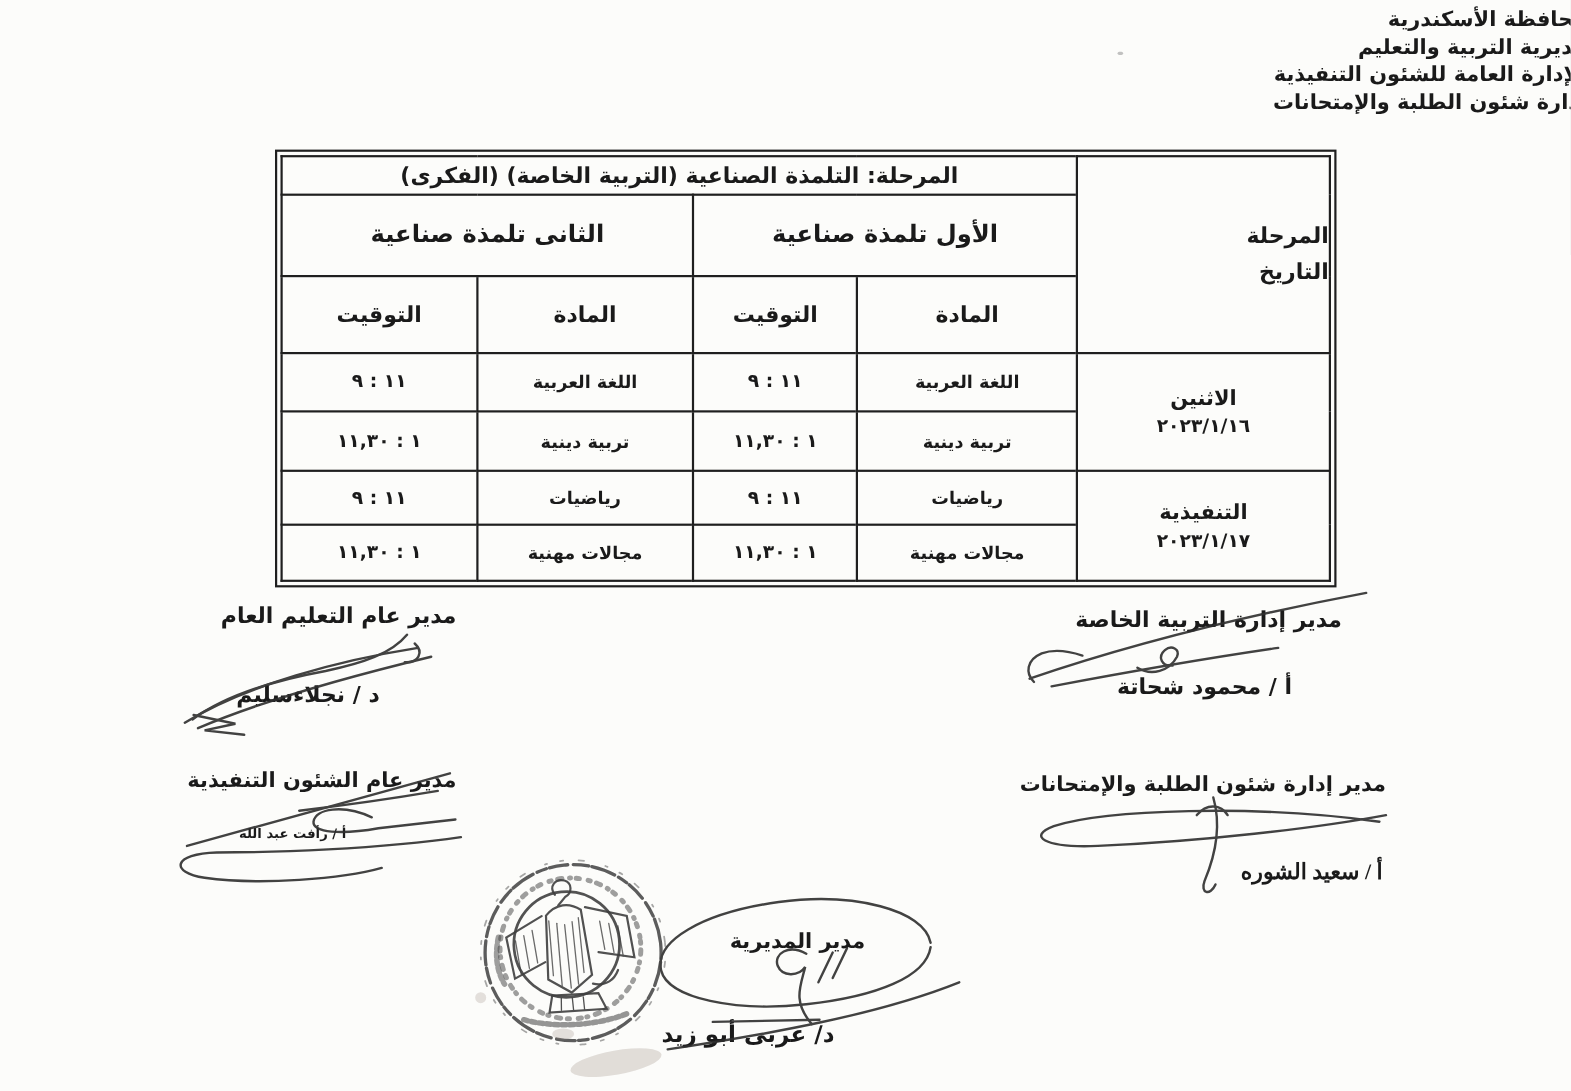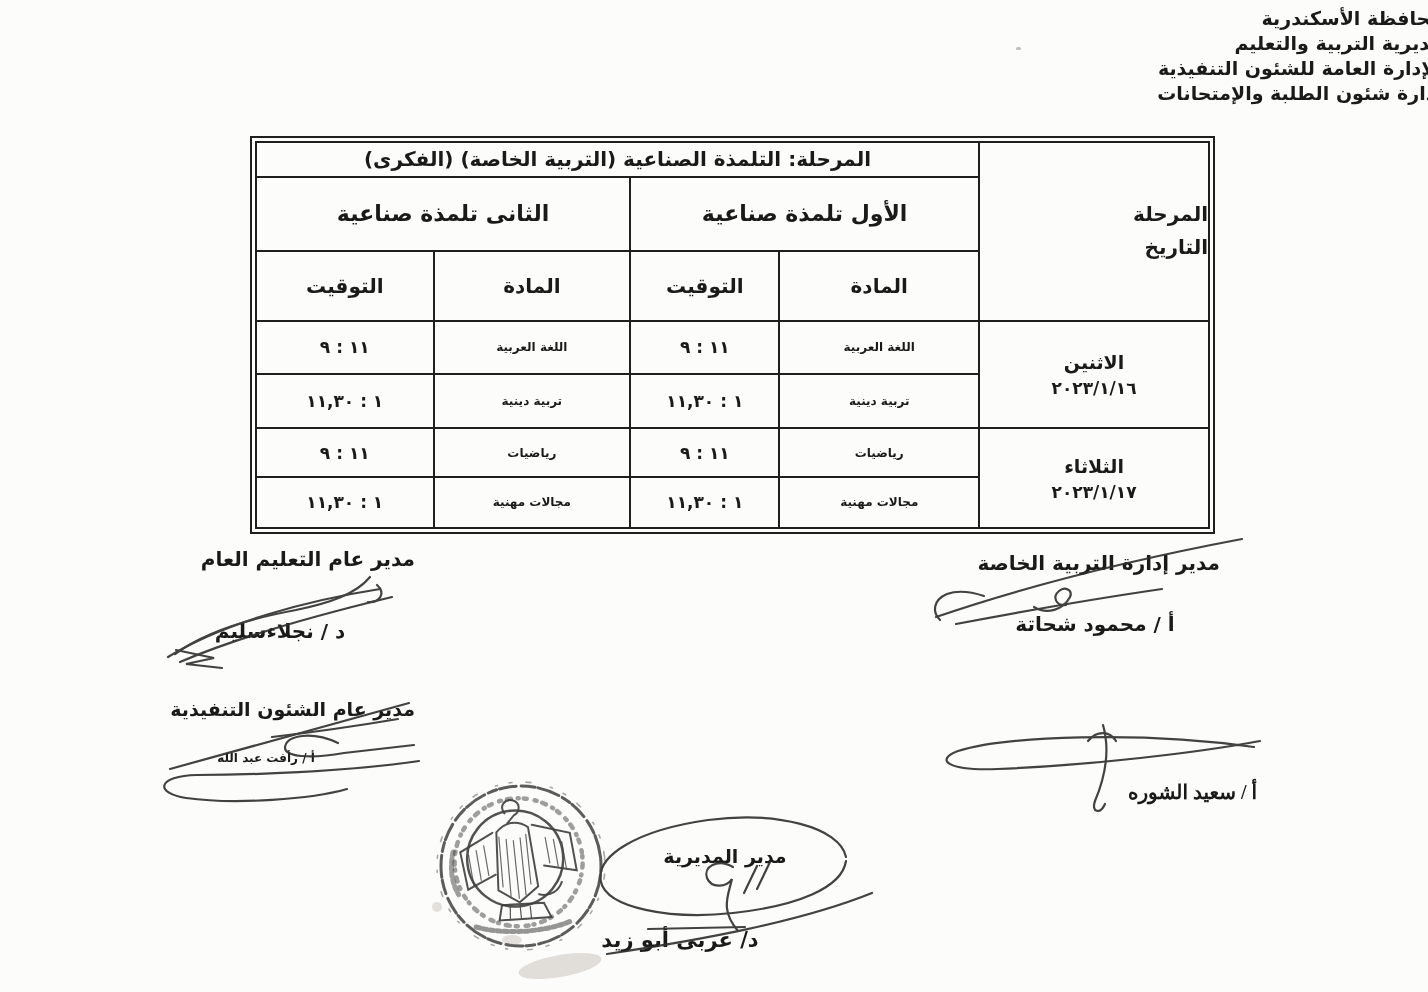--- a/index.html
+++ b/index.html
@@ -19,21 +19,21 @@
   .tbl-wrap{left:250px;top:136px;width:955px;height:388px;border:2px solid #1f1f1f;padding:3px;background:transparent;}
   table.exam{border-collapse:collapse;table-layout:fixed;width:100%;height:100%;direction:rtl;}
   table.exam td{border:2px solid #1f1f1f;text-align:center;vertical-align:middle;padding:0;overflow:hidden;}
   tr.h-a{height:34px;} tr.h-b{height:72px;} tr.h-c{height:68px;}
   tr.r1{height:52px;} tr.r2{height:53px;} tr.r3{height:47px;} tr.r4{height:50px;}
   td.stage{font-size:20px;border-radius:16px;}
   td.corner{font-size:20px;}
   td.corner div{line-height:33px;text-align:right;}
   td.sec{font-size:22px;}
   td.collab{font-size:20px;}
-  td.subj{font-size:12px;}
+  td.subj{font-size:16px;}
   td.time{font-size:17px;}
   td.day .day-name{font-size:19px;margin-bottom:5px;}
   td.day .day-date{font-size:17px;}
   
   .sig{text-align:center;white-space:nowrap;}
   .sig-tl-title{left:205px;top:547px;width:210px;font-size:20px;}
   .sig-tl-name {left:200px;top:619px;width:160px;font-size:20px;}
   .sig-tr-title{left:985px;top:551px;width:235px;font-size:20px;}
   .sig-tr-name {left:1000px;top:612px;width:190px;font-size:20px;text-align:center;}
   .sig-bl-title{left:220px;top:698px;width:195px;font-size:19px;}
@@ -98,21 +98,21 @@
         <td class="time"><span dir="ltr">١١ : ٩</span></td>
       </tr>
       <tr class="r2">
         <td class="subj">تربية دينية</td>
         <td class="time"><span dir="ltr">١ : ١١,٣٠</span></td>
         <td class="subj">تربية دينية</td>
         <td class="time"><span dir="ltr">١ : ١١,٣٠</span></td>
       </tr>
       <tr class="r3">
         <td class="day" rowspan="2">
-          <div class="day-name">الثلاثاء</div>
+          <div class="day-name">التنفيذية</div>
           <div class="day-date" dir="ltr">٢٠٢٣/١/١٧</div>
         </td>
         <td class="subj">رياضيات</td>
         <td class="time"><span dir="ltr">١١ : ٩</span></td>
         <td class="subj">رياضيات</td>
         <td class="time"><span dir="ltr">١١ : ٩</span></td>
       </tr>
       <tr class="r4">
         <td class="subj">مجالات مهنية</td>
         <td class="time"><span dir="ltr">١ : ١١,٣٠</span></td>
@@ -122,20 +122,21 @@
     </tbody>
       </table>
   </div>
 
   <div class="abs sig sig-tr-title">مدير إدارة التربية الخاصة</div>
   <div class="abs sig sig-tr-name">أ /  محمود شحاتة</div>
 
   <div class="abs sig sig-tl-title">مدير عام التعليم العام</div>
   <div class="abs sig sig-tl-name">د / نجلاءسليم</div>
 
+  <div class="abs sig sig-br-title">مدير إدارة شئون الطلبة والإمتحانات</div>
   <div class="abs sig sig-br-name">أ / سعيد الشوره</div>
 
   <div class="abs sig sig-bl-title">مدير عام الشئون التنفيذية</div>
   <div class="abs sig sig-bl-name">أ / رأفت عبد الله</div>
 
   <div class="abs sig sig-c-title">مدير المديرية</div>
   <div class="abs sig sig-c-name">د/ عربى أبو زيد</div>
 
   <svg class="abs ink" width="1428" height="992" viewBox="0 0 1428 992">
     <g stroke="#2e2e2e" stroke-width="2.2" fill="none" stroke-linecap="round" opacity="0.9">

